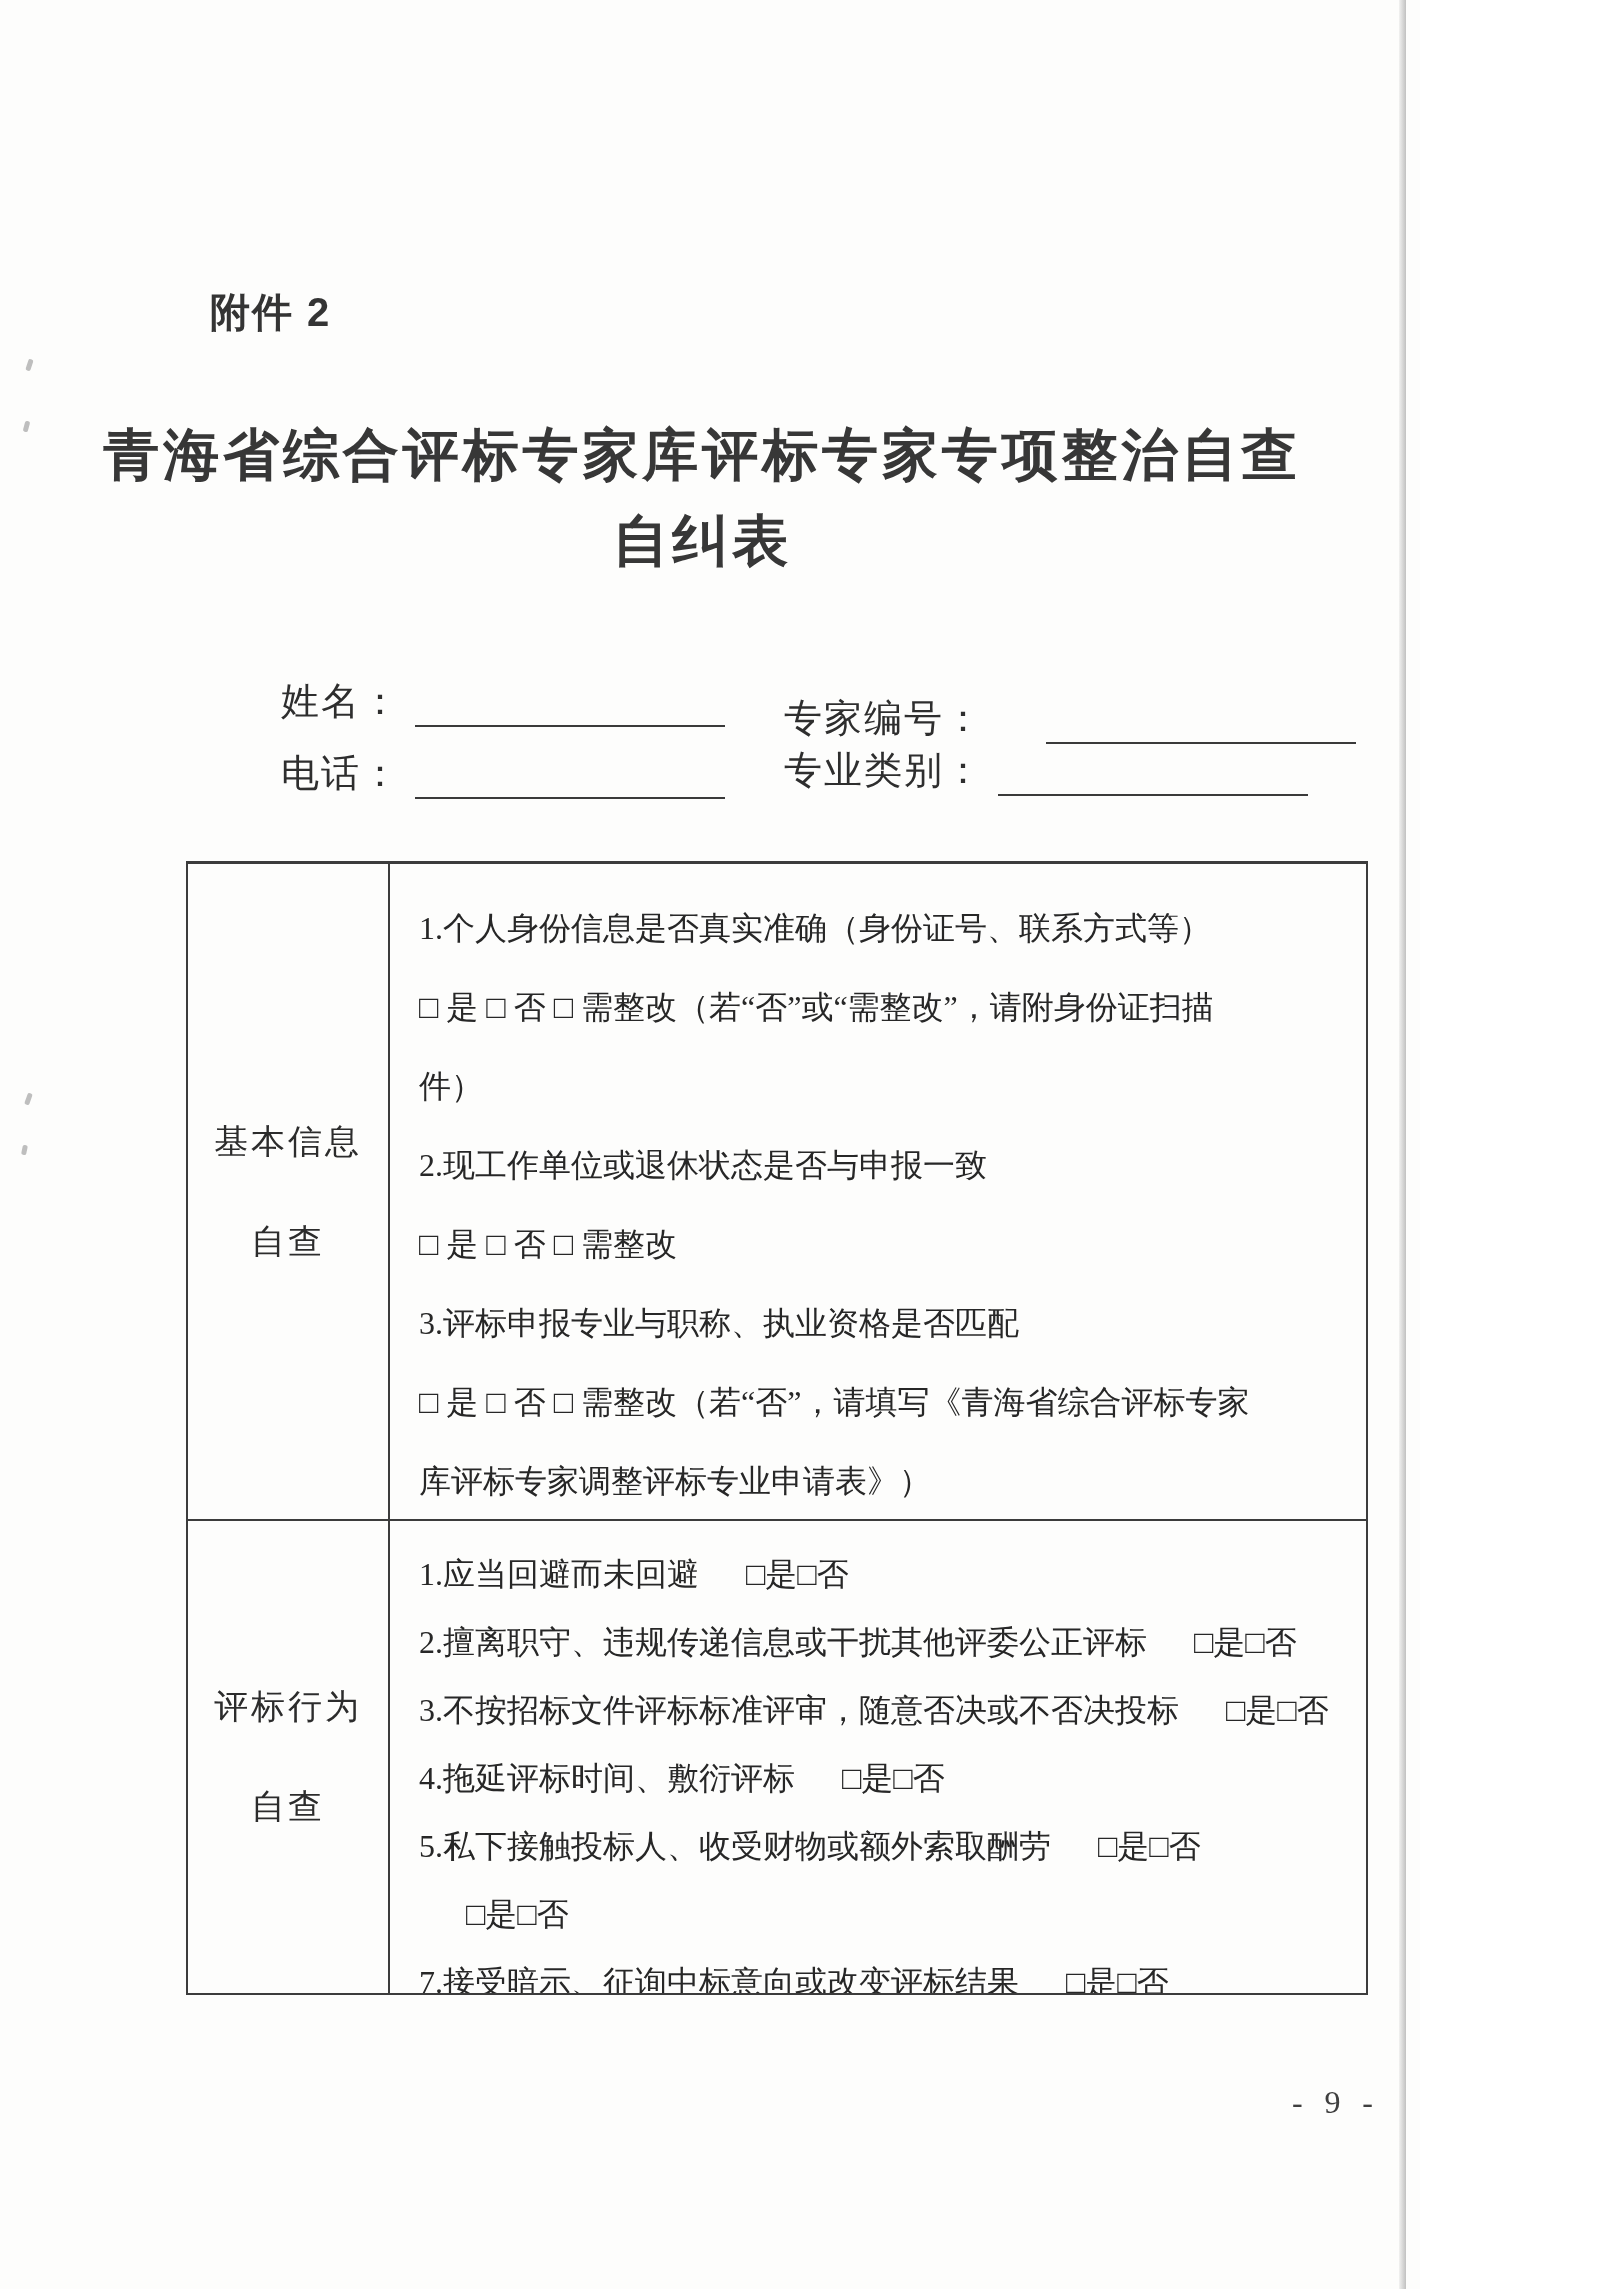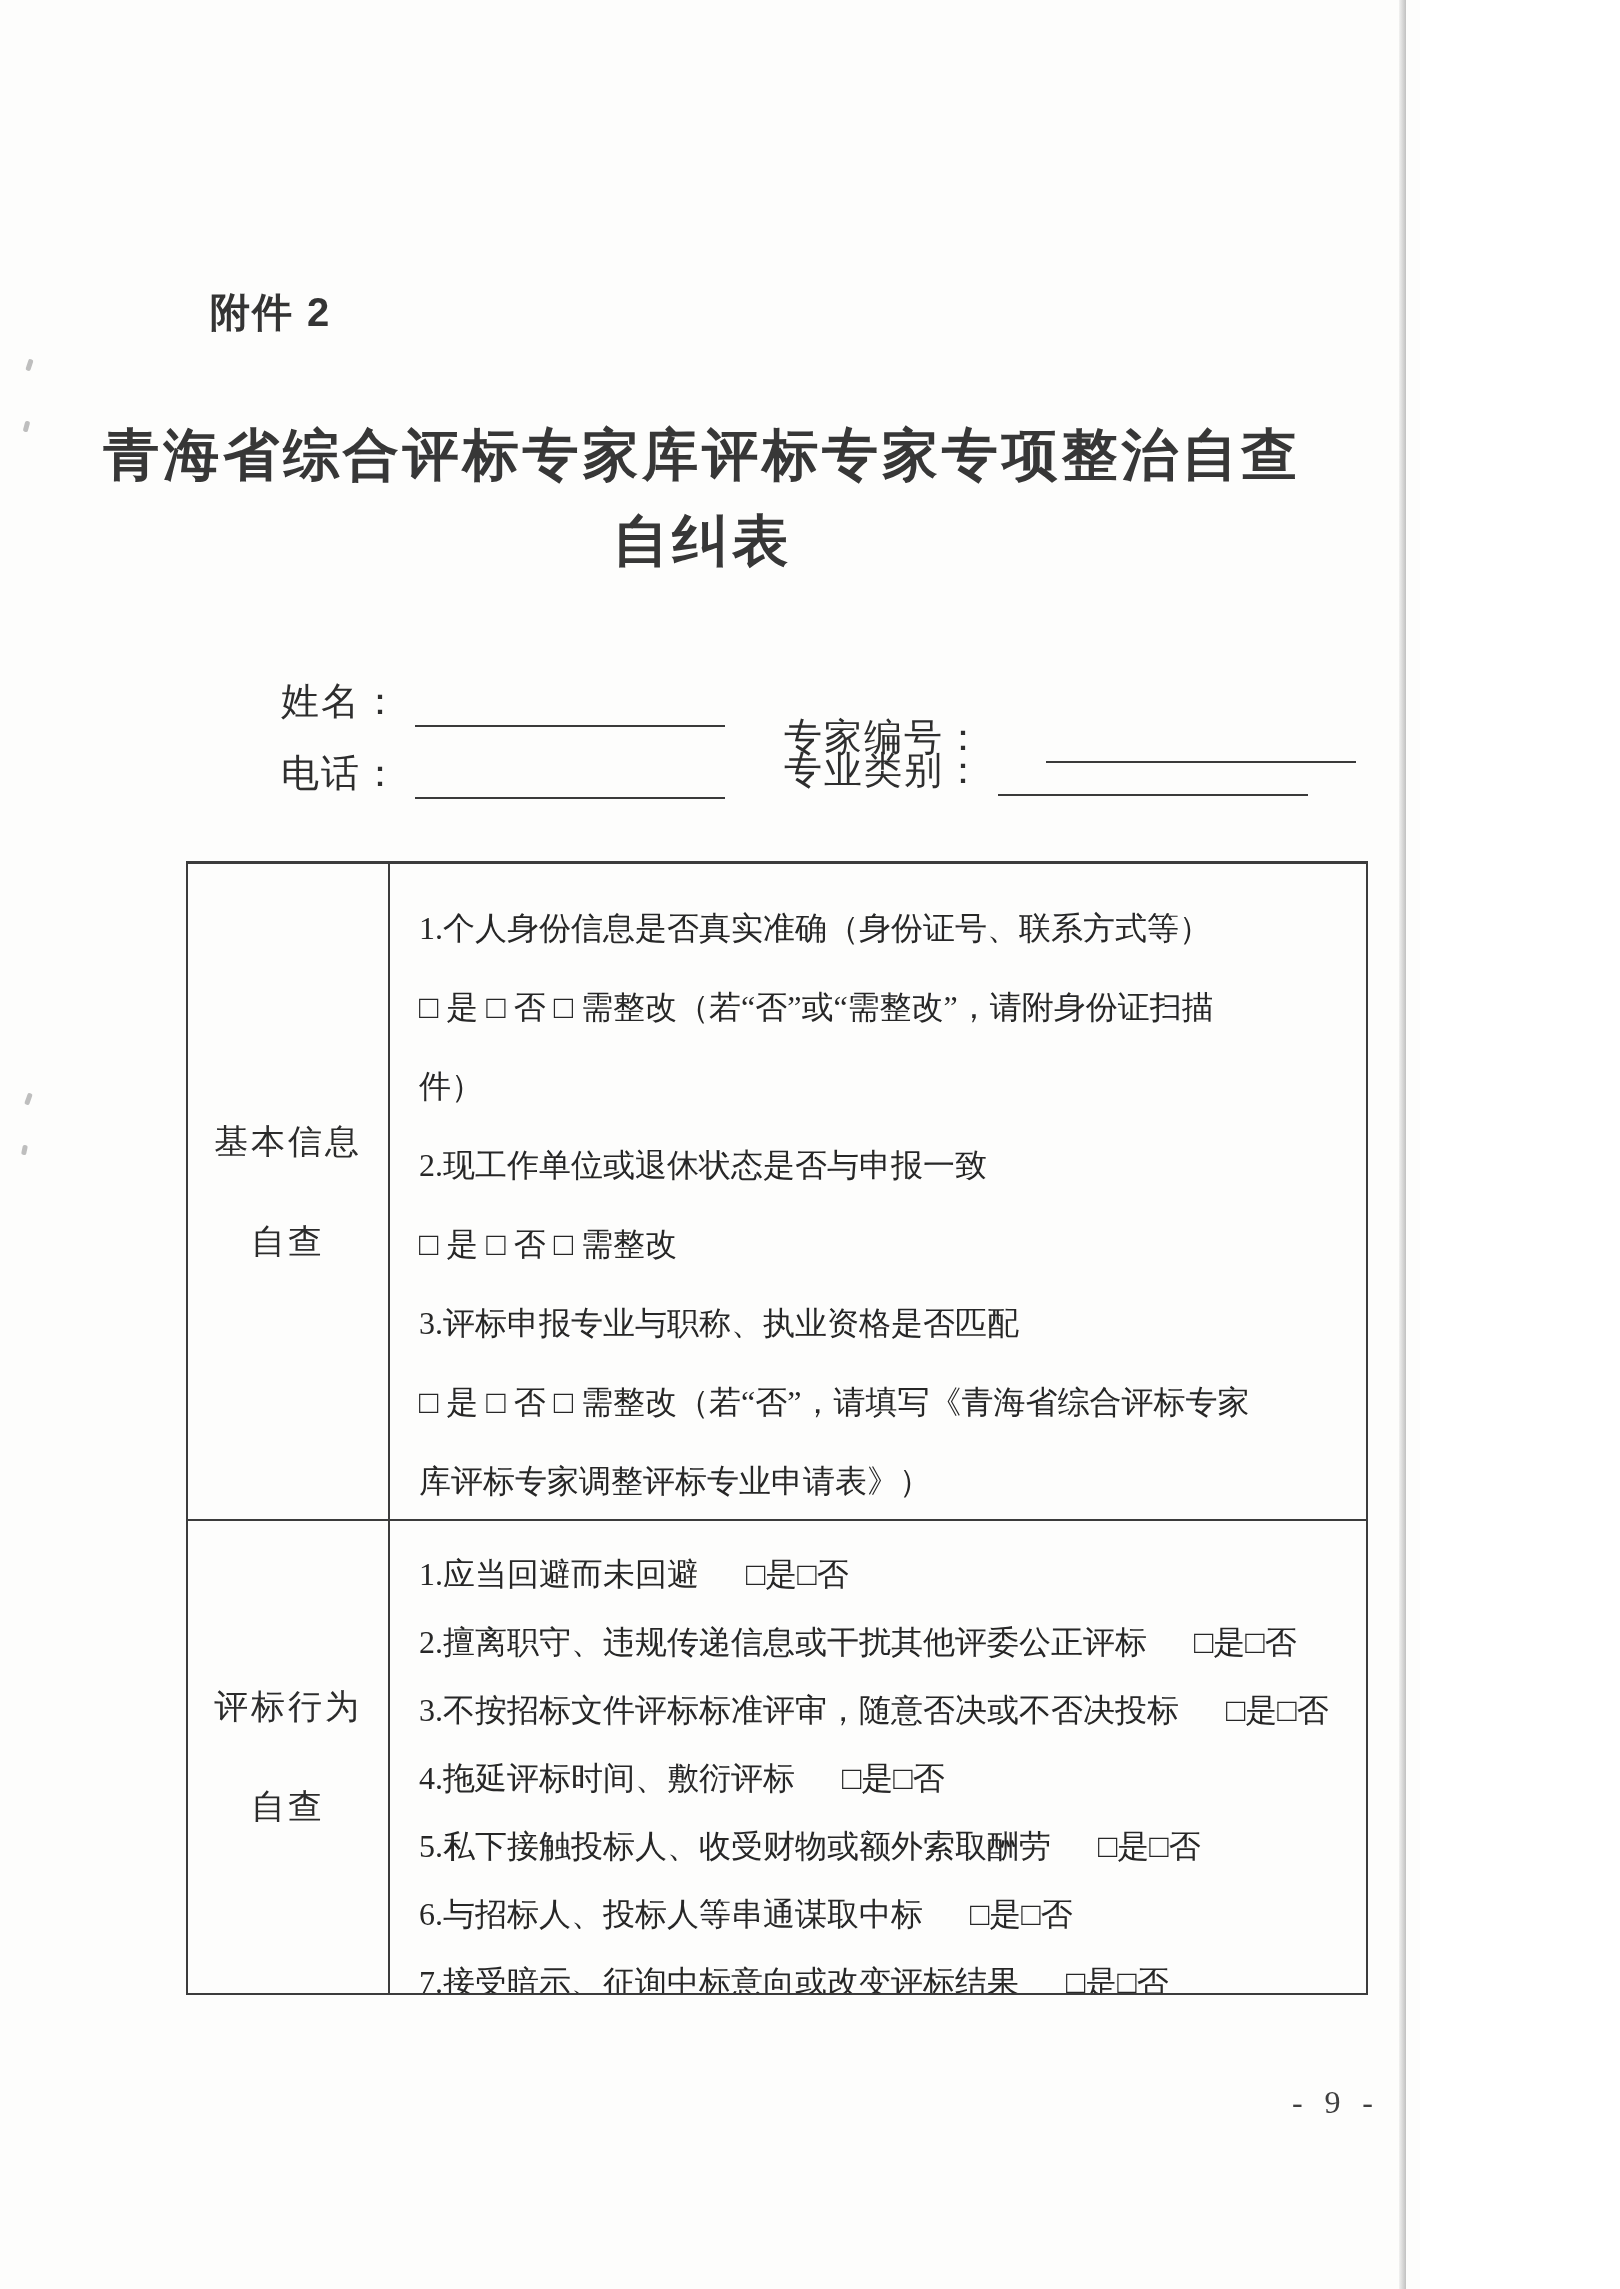--- a/index.html
+++ b/index.html
@@ -88,21 +88,21 @@
   <div class="doc-title">
     <div>青海省综合评标专家库评标专家专项整治自查</div>
     <div>自纠表</div>
   </div>
 
   <div class="field" style="left:281px; top:676px;">
     <span>姓名：</span>
     <span class="blank-line"></span>
   </div>
 
-  <div class="field" style="left:784px; top:712px;gap:48px;">
+  <div class="field" style="left:784px; top:693px;gap:48px;">
     <span>专家编号：</span>
     <span class="blank-line"></span>
   </div>
 
   <div class="field" style="left:281px; top:748px;">
     <span>电话：</span>
     <span class="blank-line"></span>
   </div>
 
   <div class="field" style="left:784px; top:745px;">
@@ -149,21 +149,20 @@
         </div>
         <div class="q-line">
           <span class="q-text">4.拖延评标时间、敷衍评标</span>
           <span class="q-opts">□是□否</span>
         </div>
         <div class="q-line">
           <span class="q-text">5.私下接触投标人、收受财物或额外索取酬劳</span>
           <span class="q-opts">□是□否</span>
         </div>
         <div class="q-line">
-          <span class="q-text">6.与招标人、投标人等串通谋取中标</span>
           <span class="q-opts">□是□否</span>
         </div>
         <div class="q-line">
           <span class="q-text">7.接受暗示、征询中标意向或改变评标结果</span>
           <span class="q-opts">□是□否</span>
         </div>
       </div>
     </div>
 
   </div>

